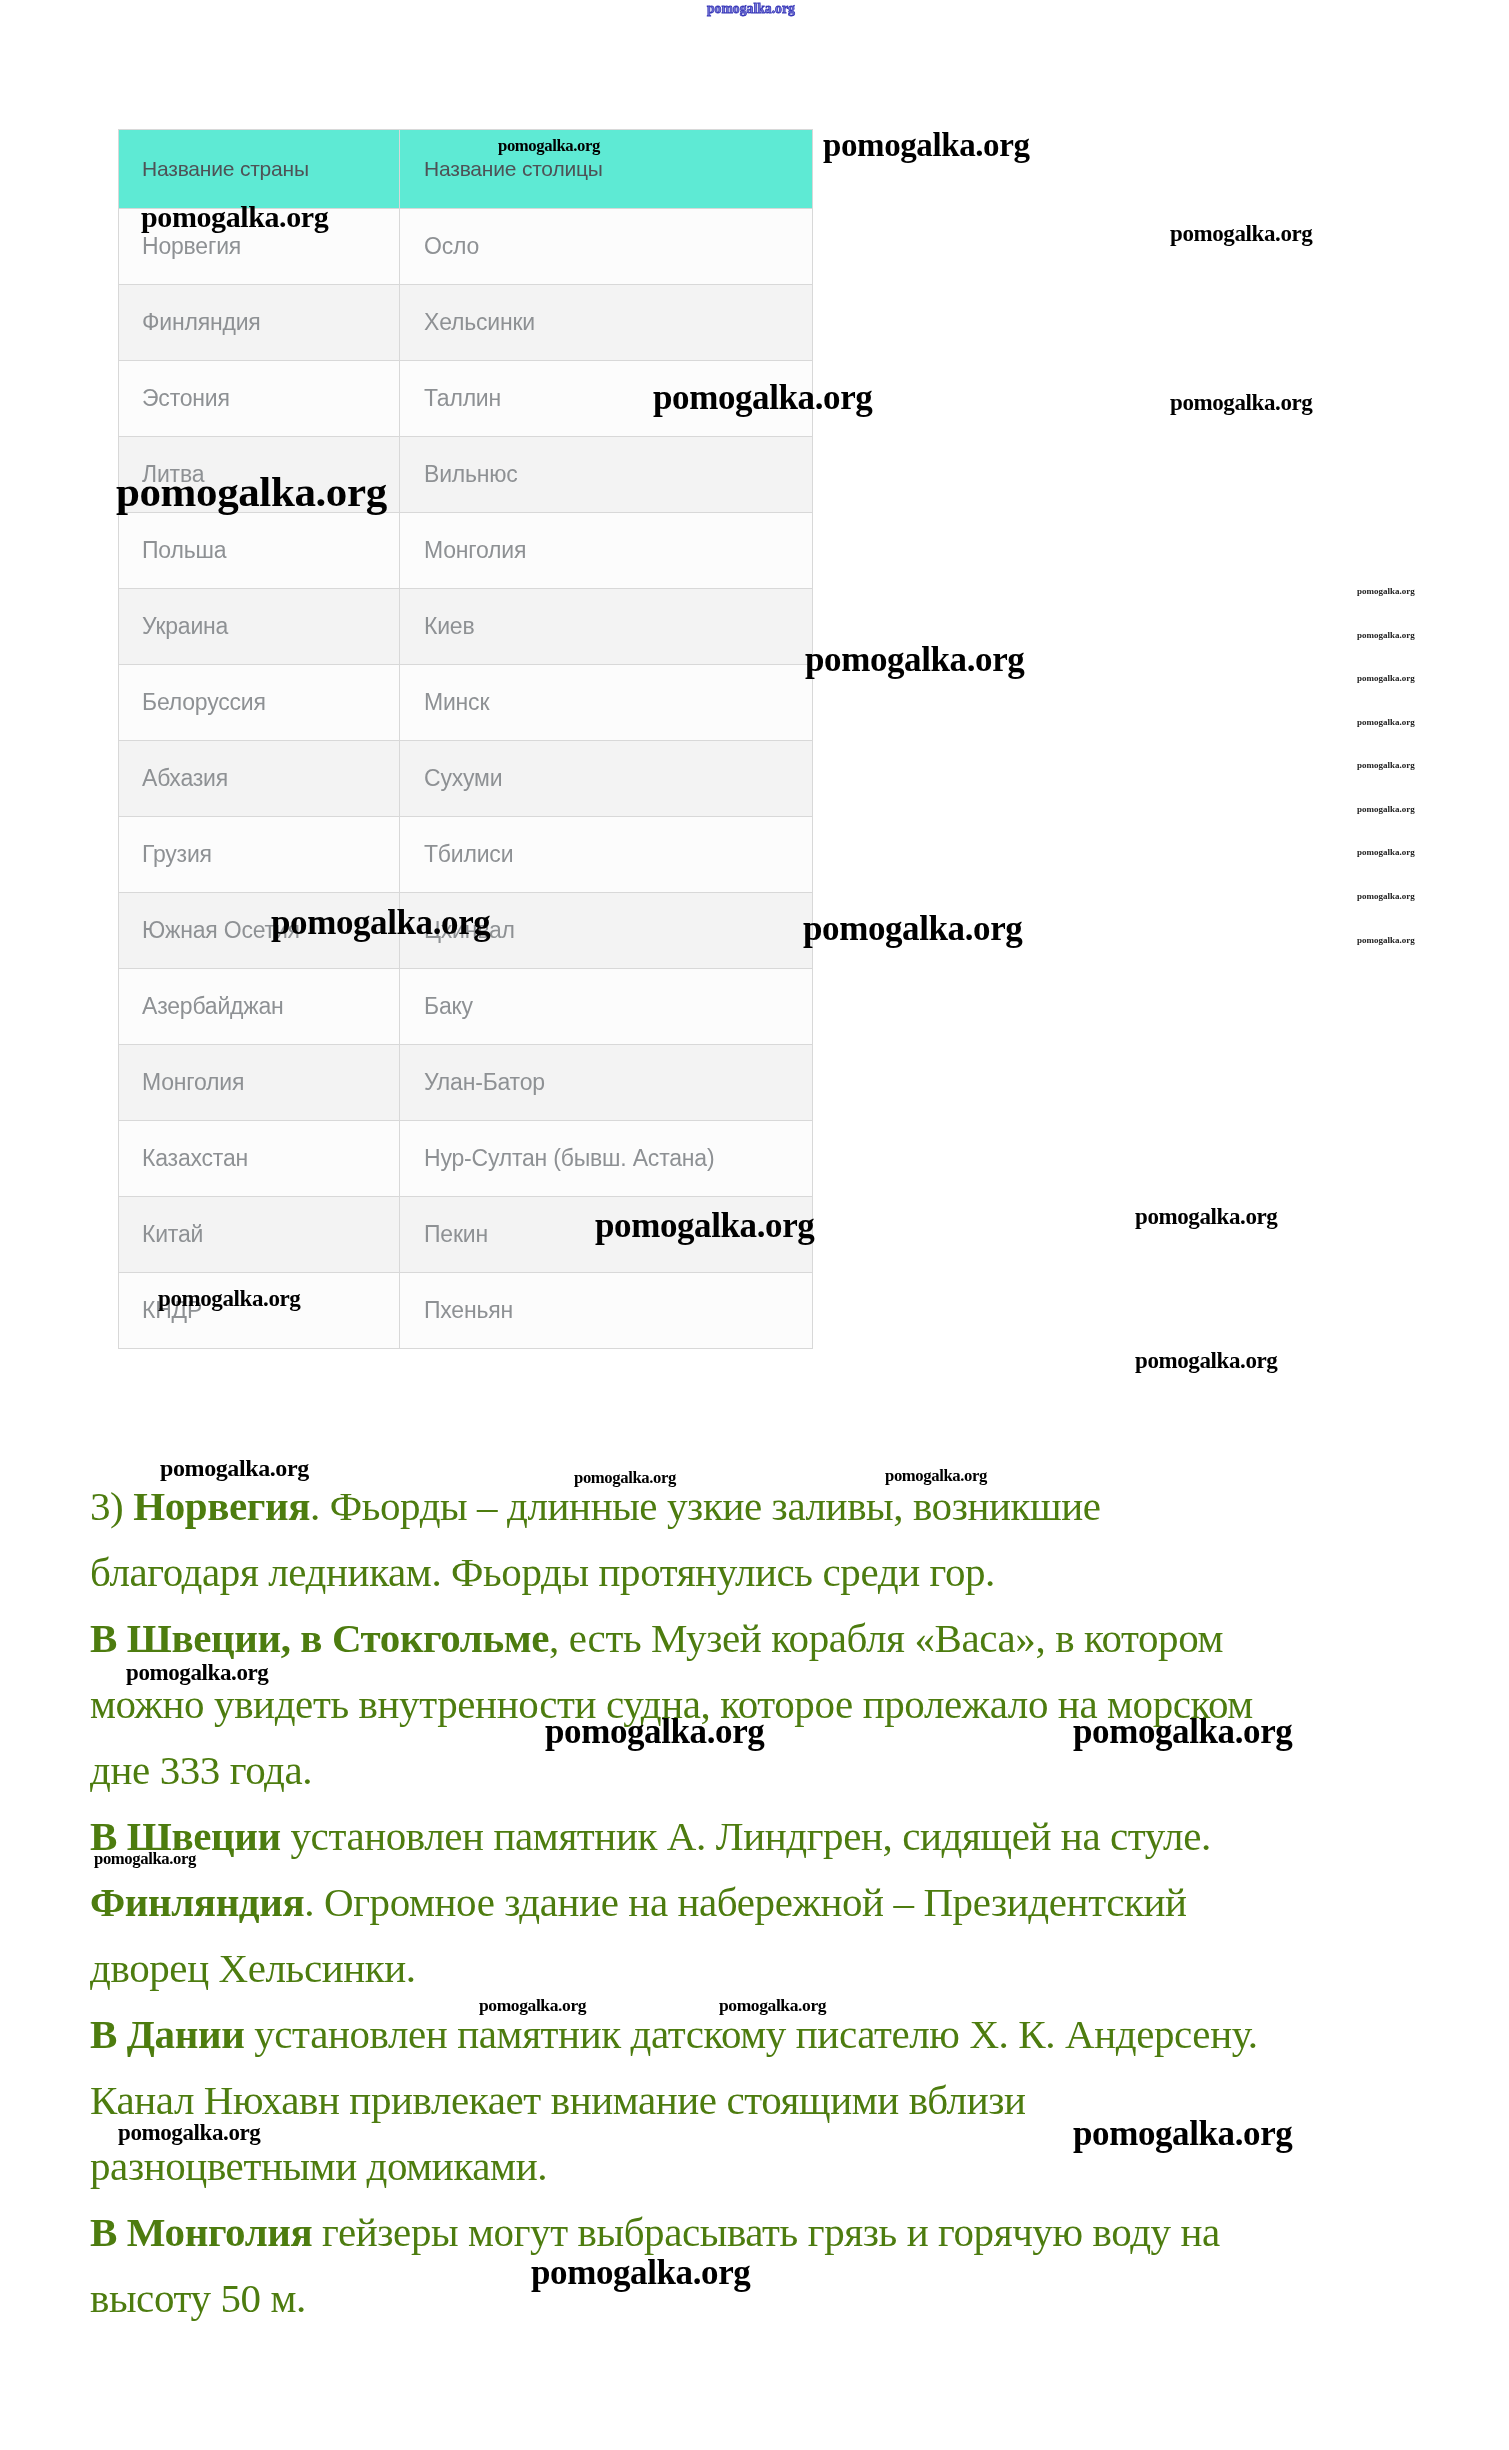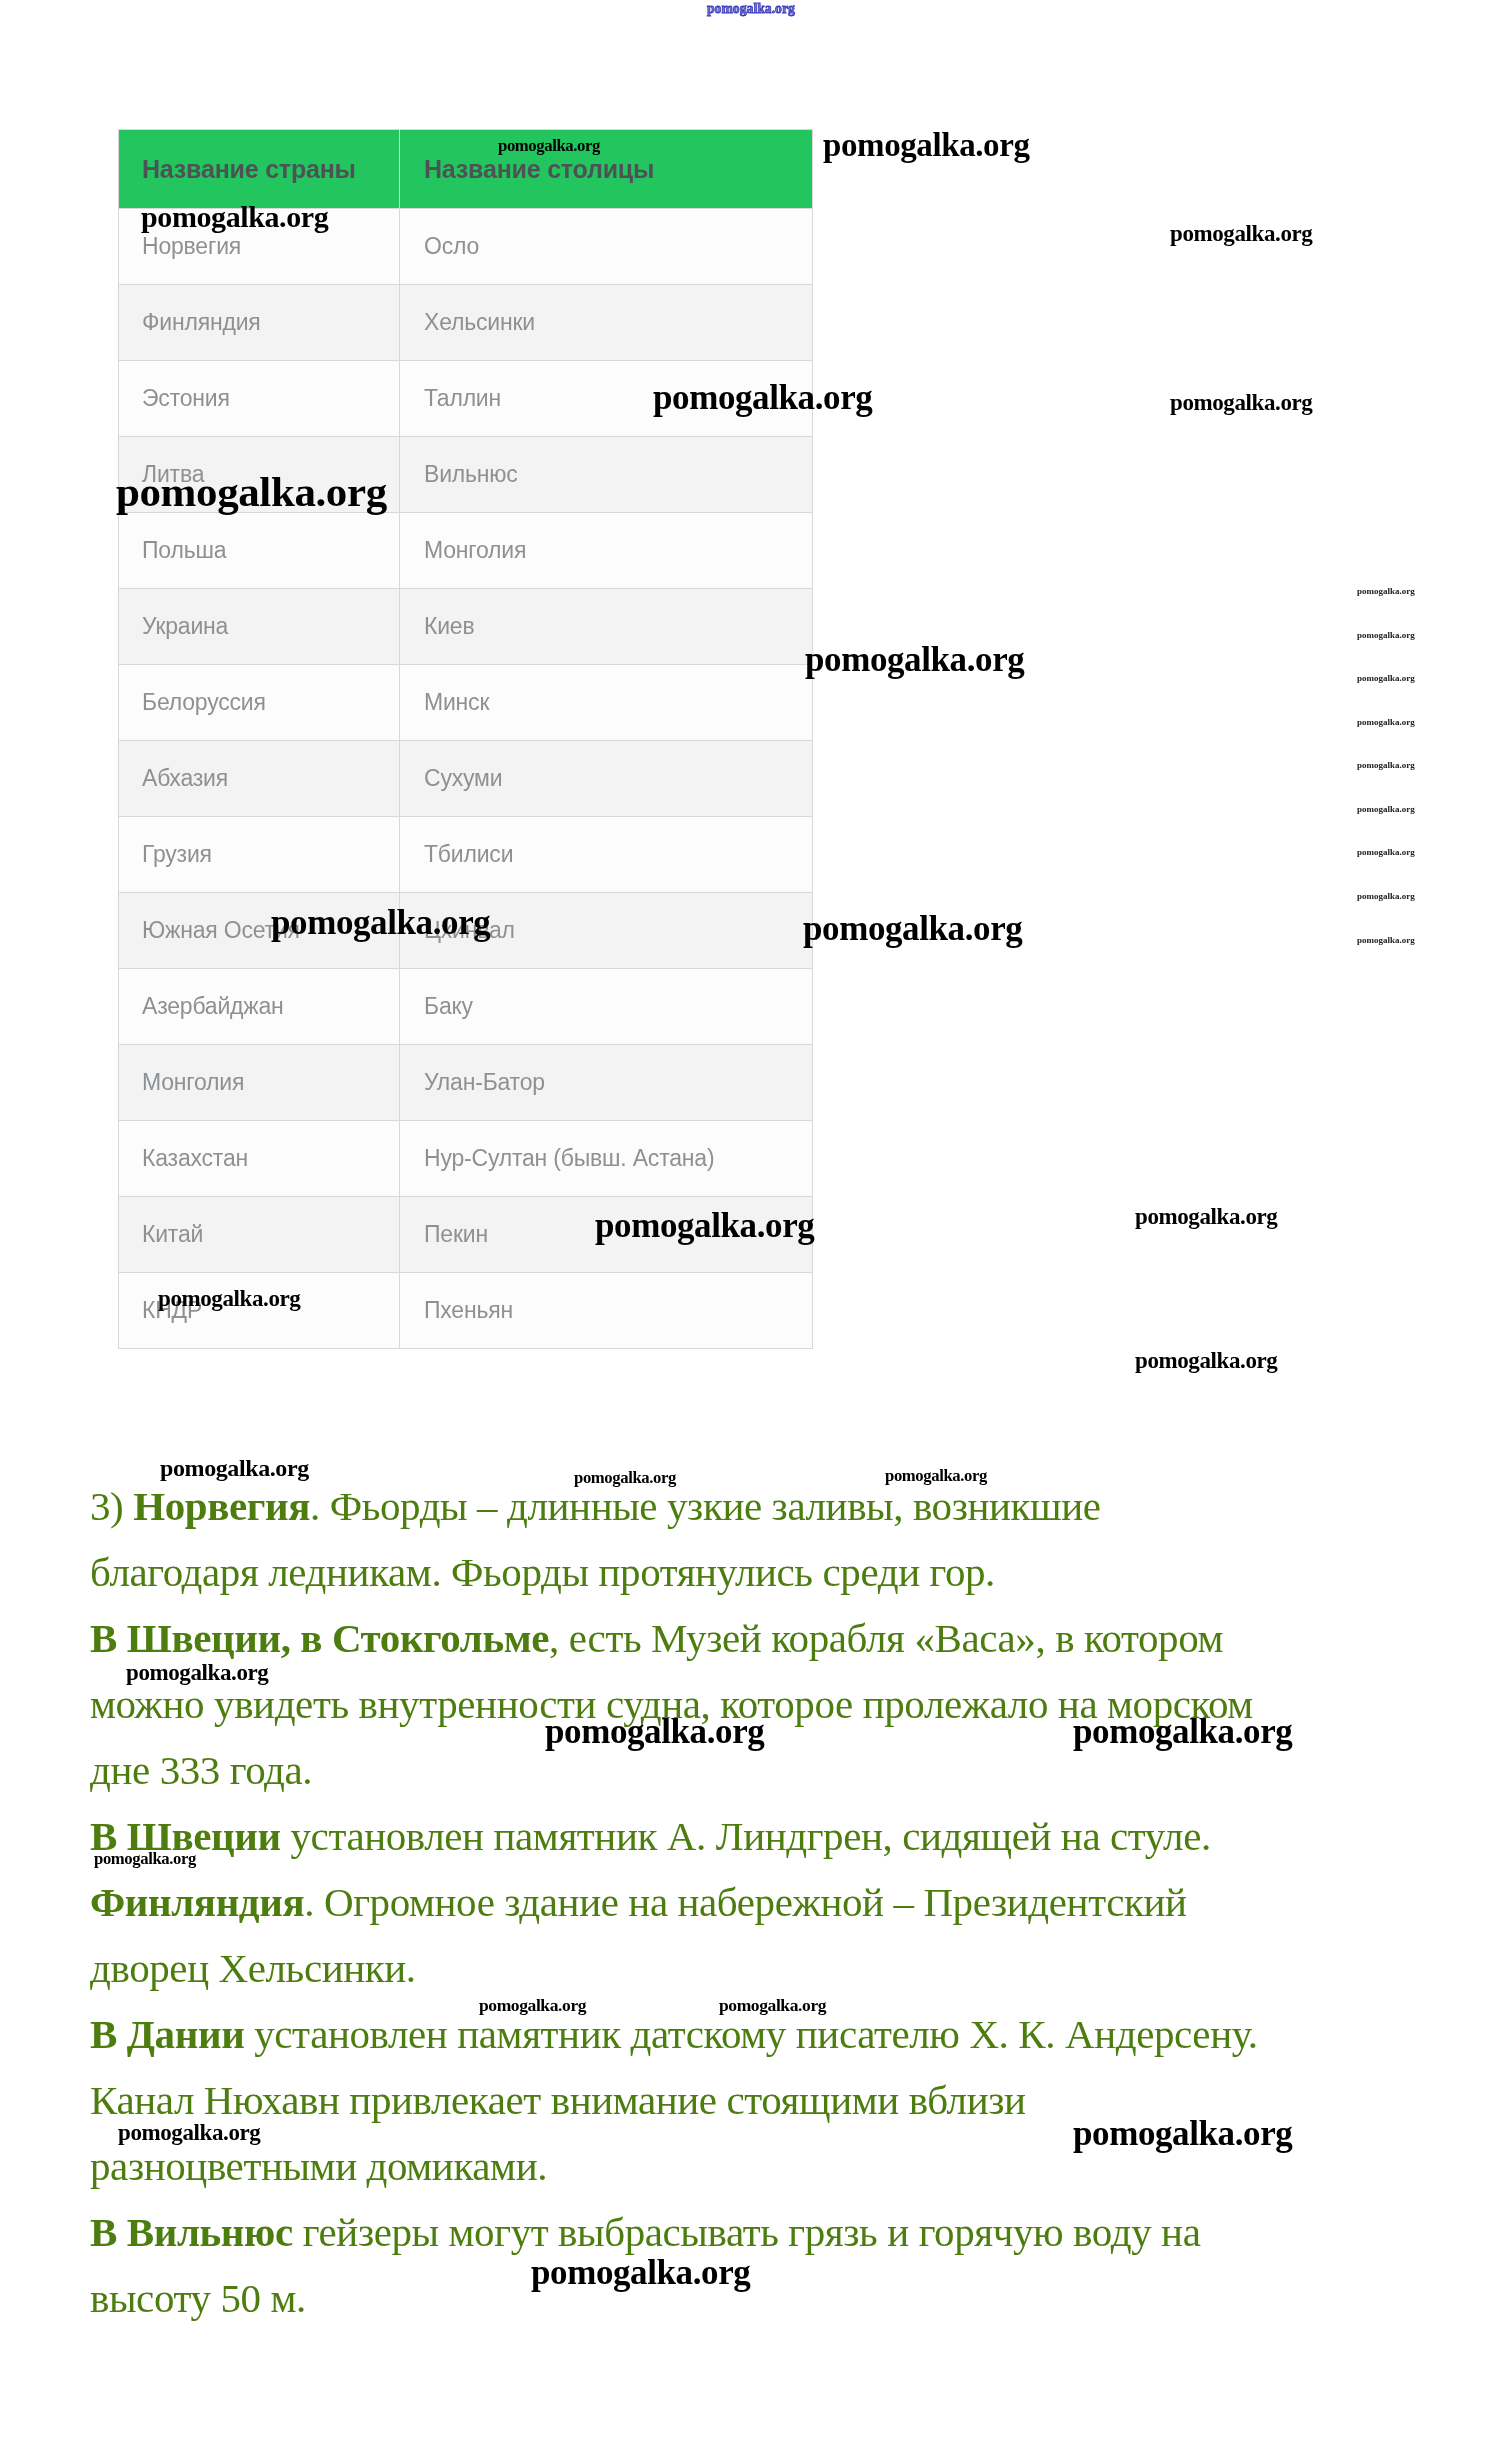--- a/index.html
+++ b/index.html
@@ -14,22 +14,22 @@
     position:absolute; left:118px; top:129px; width:694px;
     border-collapse:collapse; table-layout:fixed;
     font-family:"Liberation Sans", sans-serif;
   }
   table.countries col.c1 { width:281px; }
   table.countries col.c2 { width:413px; }
   table.countries th, table.countries td {
     border:0.8px solid #d8d8d8; vertical-align:middle; text-align:left;
   }
   table.countries th {
-    height:76px; background:#22c55e; color:#4e5256;
-    font-size:25px; font-weight:bold; letter-spacing:-0.2px;
+    height:76px; background:#5eead4; color:#4e5256;
+    font-size:21px; font-weight:normal; letter-spacing:-0.2px;
   }
   table.countries td {
     height:73px; color:#8e9194; font-size:23px; font-weight:400;
     background:#fcfcfc; letter-spacing:-0.2px;
   }
   table.countries tbody tr:nth-child(even) td { background:#f3f3f3; }
   table.countries th:first-child, table.countries td:first-child { padding-left:23px; }
   table.countries th:last-child,  table.countries td:last-child  { padding-left:24px; }
 
   
@@ -138,21 +138,21 @@
     <div class="tline"><span></span><b></b><span>благодаря ледникам. Фьорды протянулись среди гор.</span></div>
     <div class="tline"><span></span><b>В Швеции, в Стокгольме</b><span>, есть Музей корабля «Васа», в котором</span></div>
     <div class="tline"><span></span><b></b><span>можно увидеть внутренности судна, которое пролежало на морском</span></div>
     <div class="tline"><span></span><b></b><span>дне 333 года.</span></div>
     <div class="tline"><span></span><b>В Швеции</b><span> установлен памятник А. Линдгрен, сидящей на стуле.</span></div>
     <div class="tline"><span></span><b>Финляндия</b><span>. Огромное здание на набережной – Президентский</span></div>
     <div class="tline"><span></span><b></b><span>дворец Хельсинки.</span></div>
     <div class="tline"><span></span><b>В Дании</b><span> установлен памятник датскому писателю Х. К. Андерсену.</span></div>
     <div class="tline"><span></span><b></b><span>Канал Нюхавн привлекает внимание стоящими вблизи</span></div>
     <div class="tline"><span></span><b></b><span>разноцветными домиками.</span></div>
-    <div class="tline"><span></span><b>В Вильнюс</b><span> гейзеры могут выбрасывать грязь и горячую воду на</span></div>
+    <div class="tline"><span></span><b>В Монголия</b><span> гейзеры могут выбрасывать грязь и горячую воду на</span></div>
     <div class="tline"><span></span><b></b><span>высоту 50 м.</span></div>
   </div>
 
   <div class="wm wm-accent" style="left:707px; top:1.5px; font-size:13.7px;">pomogalka.org</div>
   <div class="wm" style="left:498px; top:138px; font-size:16.7px;">pomogalka.org</div>
   <div class="wm" style="left:823px; top:129px; font-size:33px;">pomogalka.org</div>
   <div class="wm" style="left:141px; top:202px; font-size:30px;">pomogalka.org</div>
   <div class="wm" style="left:1170px; top:222px; font-size:23px;">pomogalka.org</div>
   <div class="wm" style="left:653px; top:380px; font-size:35px;">pomogalka.org</div>
   <div class="wm" style="left:1170px; top:391px; font-size:23px;">pomogalka.org</div>

